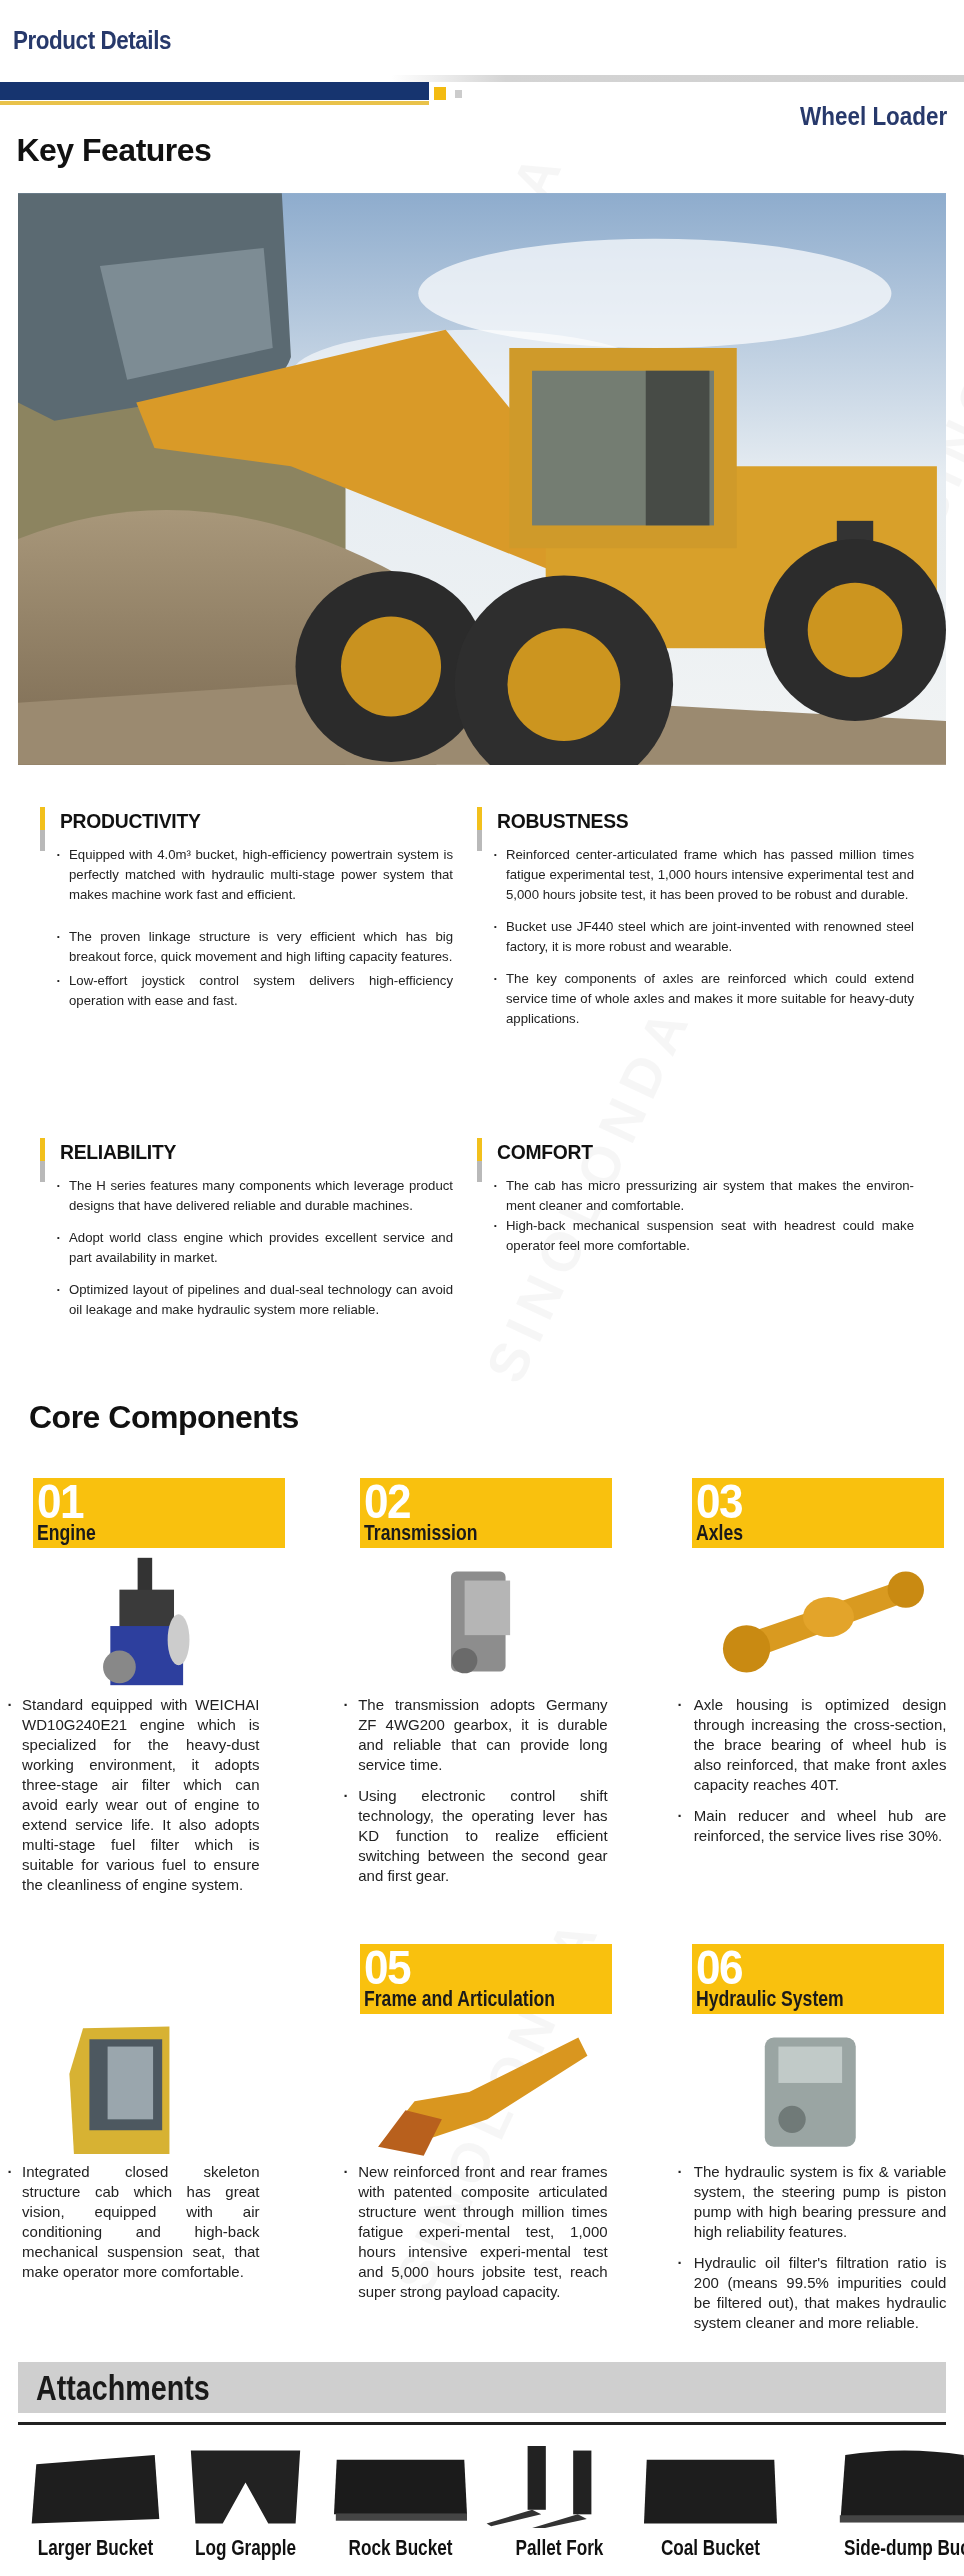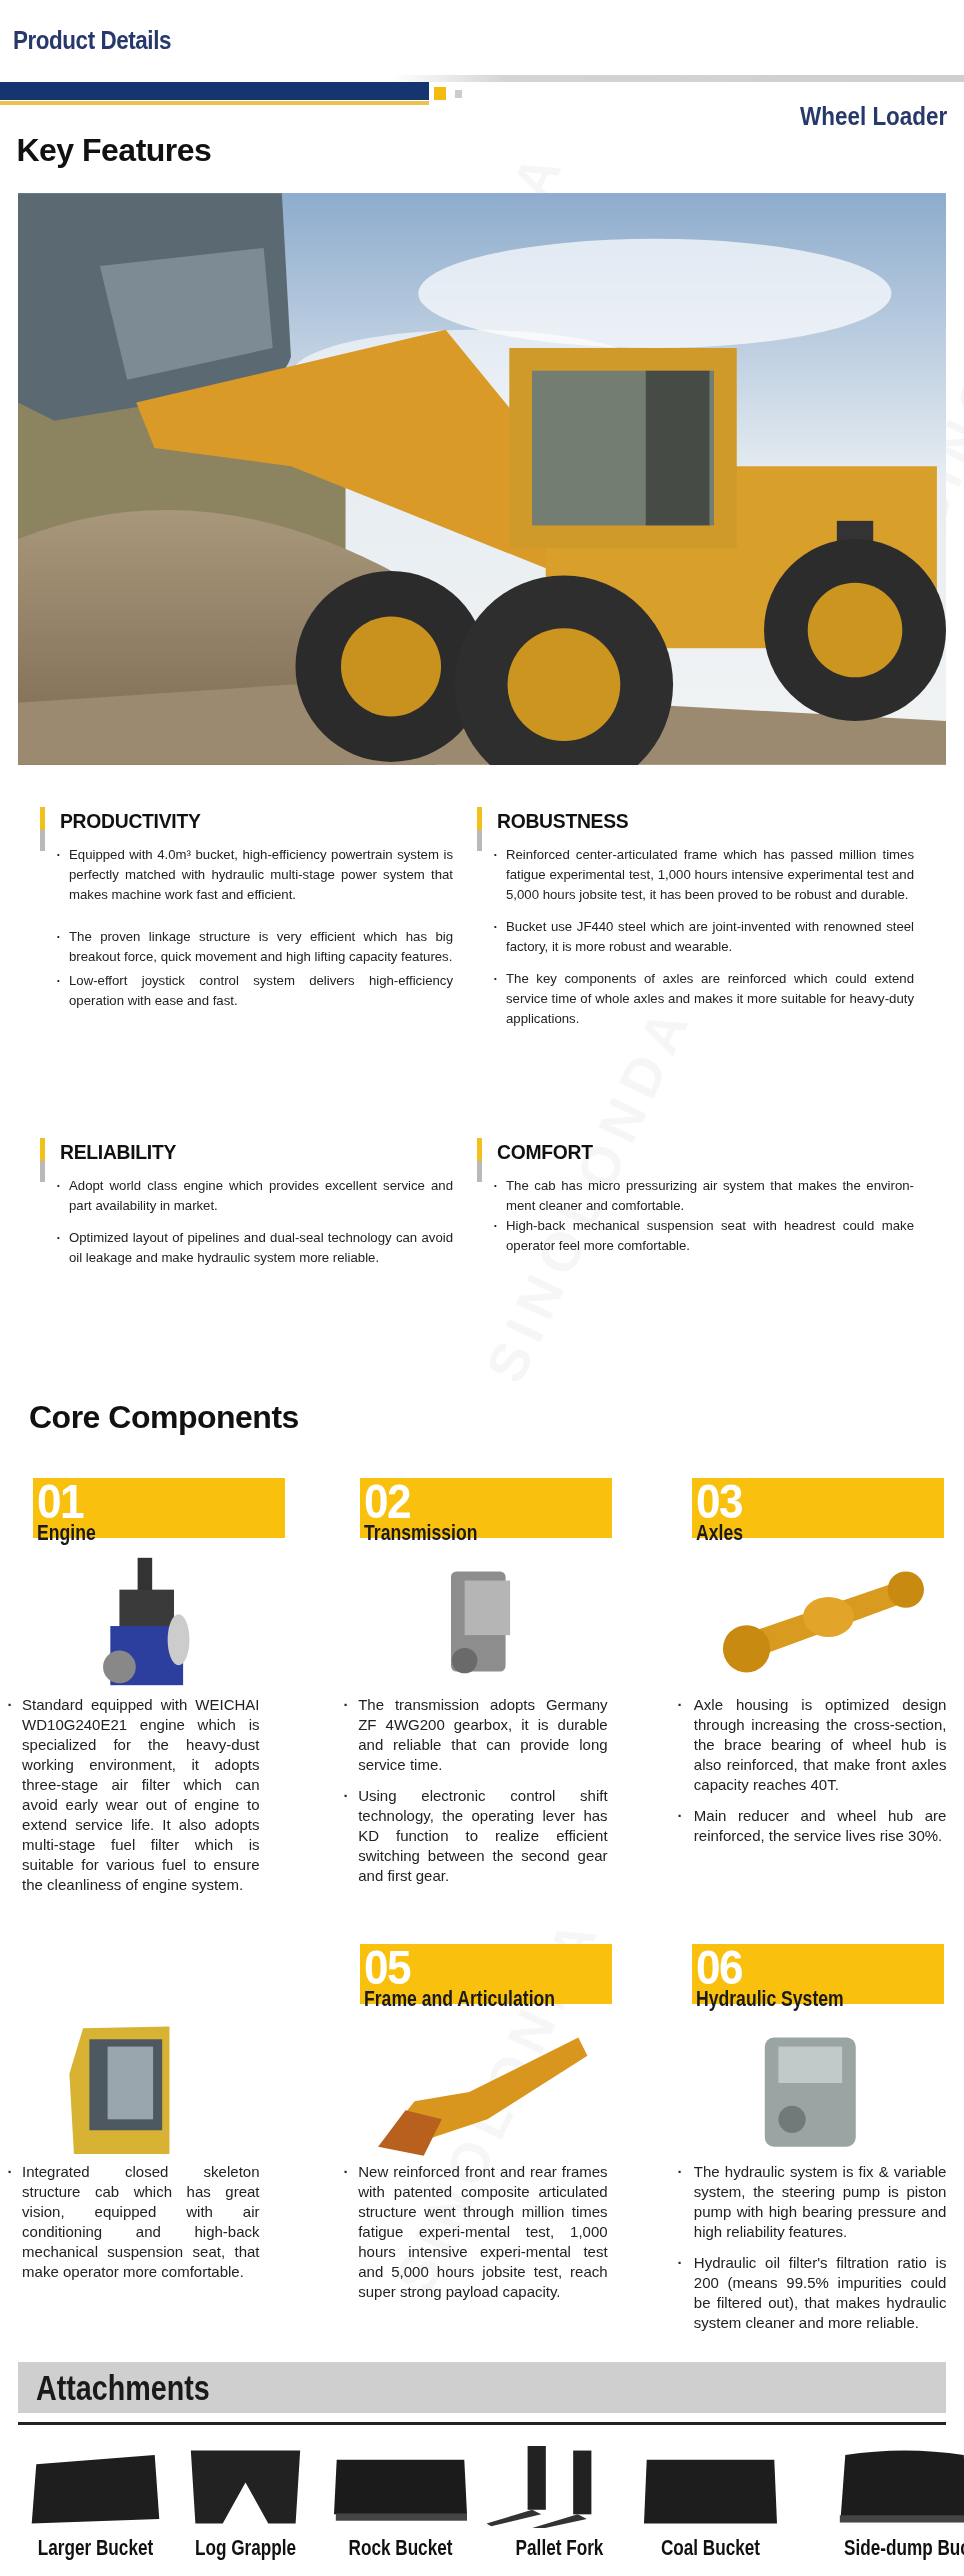--- a/index.html
+++ b/index.html
@@ -29,21 +29,21 @@
   .feat .bar .g { height: 21px; background: #b9b9b9; }
   .feat h2 { position: absolute; left: 20px; top: 1.8px; font-weight: bold; font-size: 21px; color: #111; letter-spacing: -0.3px; transform: scaleX(0.92); transform-origin: left; }
   .feat ul { position: absolute; left: 20px; top: 38px; list-style: none; }
   .feat li { position: relative; padding-left: 9px; font-size: 13.2px; line-height: 20px; color: #222; text-align: justify; }
   .feat li::before { content: "·"; position: absolute; left: -3.6px; top: 0; font-weight: bold; }
 
   .core-title { left: 29px; top: 1399px; }
 
   
   .card { width: 273px; }
-  .card .tag { position: absolute; left: 0; top: 0; width: 252px; height: 60px; background: #f9c10e; }
+  .card .tag { position: absolute; left: 0; top: 0; width: 252px; height: 70px; background: #f9c10e; }
   .card .num { position: absolute; left: 3.6px; top: -5.5px; font-weight: bold; font-size: 49px; color: #ffffff; letter-spacing: -1.8px; transform: scaleX(0.9); transform-origin: left; }
   .card .name { position: absolute; left: 3.6px; top: 42px; font-weight: bold; font-size: 22px; color: #1a1a1a; white-space: nowrap; transform: scaleX(0.8); transform-origin: left; }
   .card .img { position: absolute; left: 0; top: 75px; width: 252px; height: 137px; }
   .card ul { position: absolute; left: 0; list-style: none; width: 273px; }
   .card li { position: relative; padding-left: 10px; font-size: 15px; line-height: 20px; color: #222; text-align: justify; margin-bottom: 11px; }
   .card li::before { content: "·"; position: absolute; left: 0; top: 0; font-weight: bold; }
 
   
   .attach-bar { left: 18px; top: 2362px; width: 928px; height: 51px; background: #cfcfcf; }
   .attach-title { left: 36px; top: 2368px; font-weight: bold; font-size: 35px; color: #1a1a1a; transform: scaleX(0.82); transform-origin: left; }
@@ -138,20 +138,21 @@
   </ul>
 </div>
 
 <div class="abs feat" style="left:40px;top:1138px;height:209px;">
   <div class="bar">
       <div class="y"></div>
       <div class="g"></div>
     </div>
   <h2>RELIABILITY</h2>
   <ul style="width:393px;">
+    <li style="margin-bottom:12px;">The H series features many components which leverage product designs that have delivered reliable and durable machines.</li>
     <li style="margin-bottom:12px;">Adopt world class engine which provides excellent service and part availability in market.</li>
     <li>Optimized layout of pipelines and dual-seal technology can avoid oil leakage and make hydraulic system more reliable.</li>
   </ul>
 </div>
 
 <div class="abs feat" style="left:477px;top:1138px;height:228px;">
   <div class="bar">
       <div class="y"></div>
       <div class="g"></div>
     </div>

